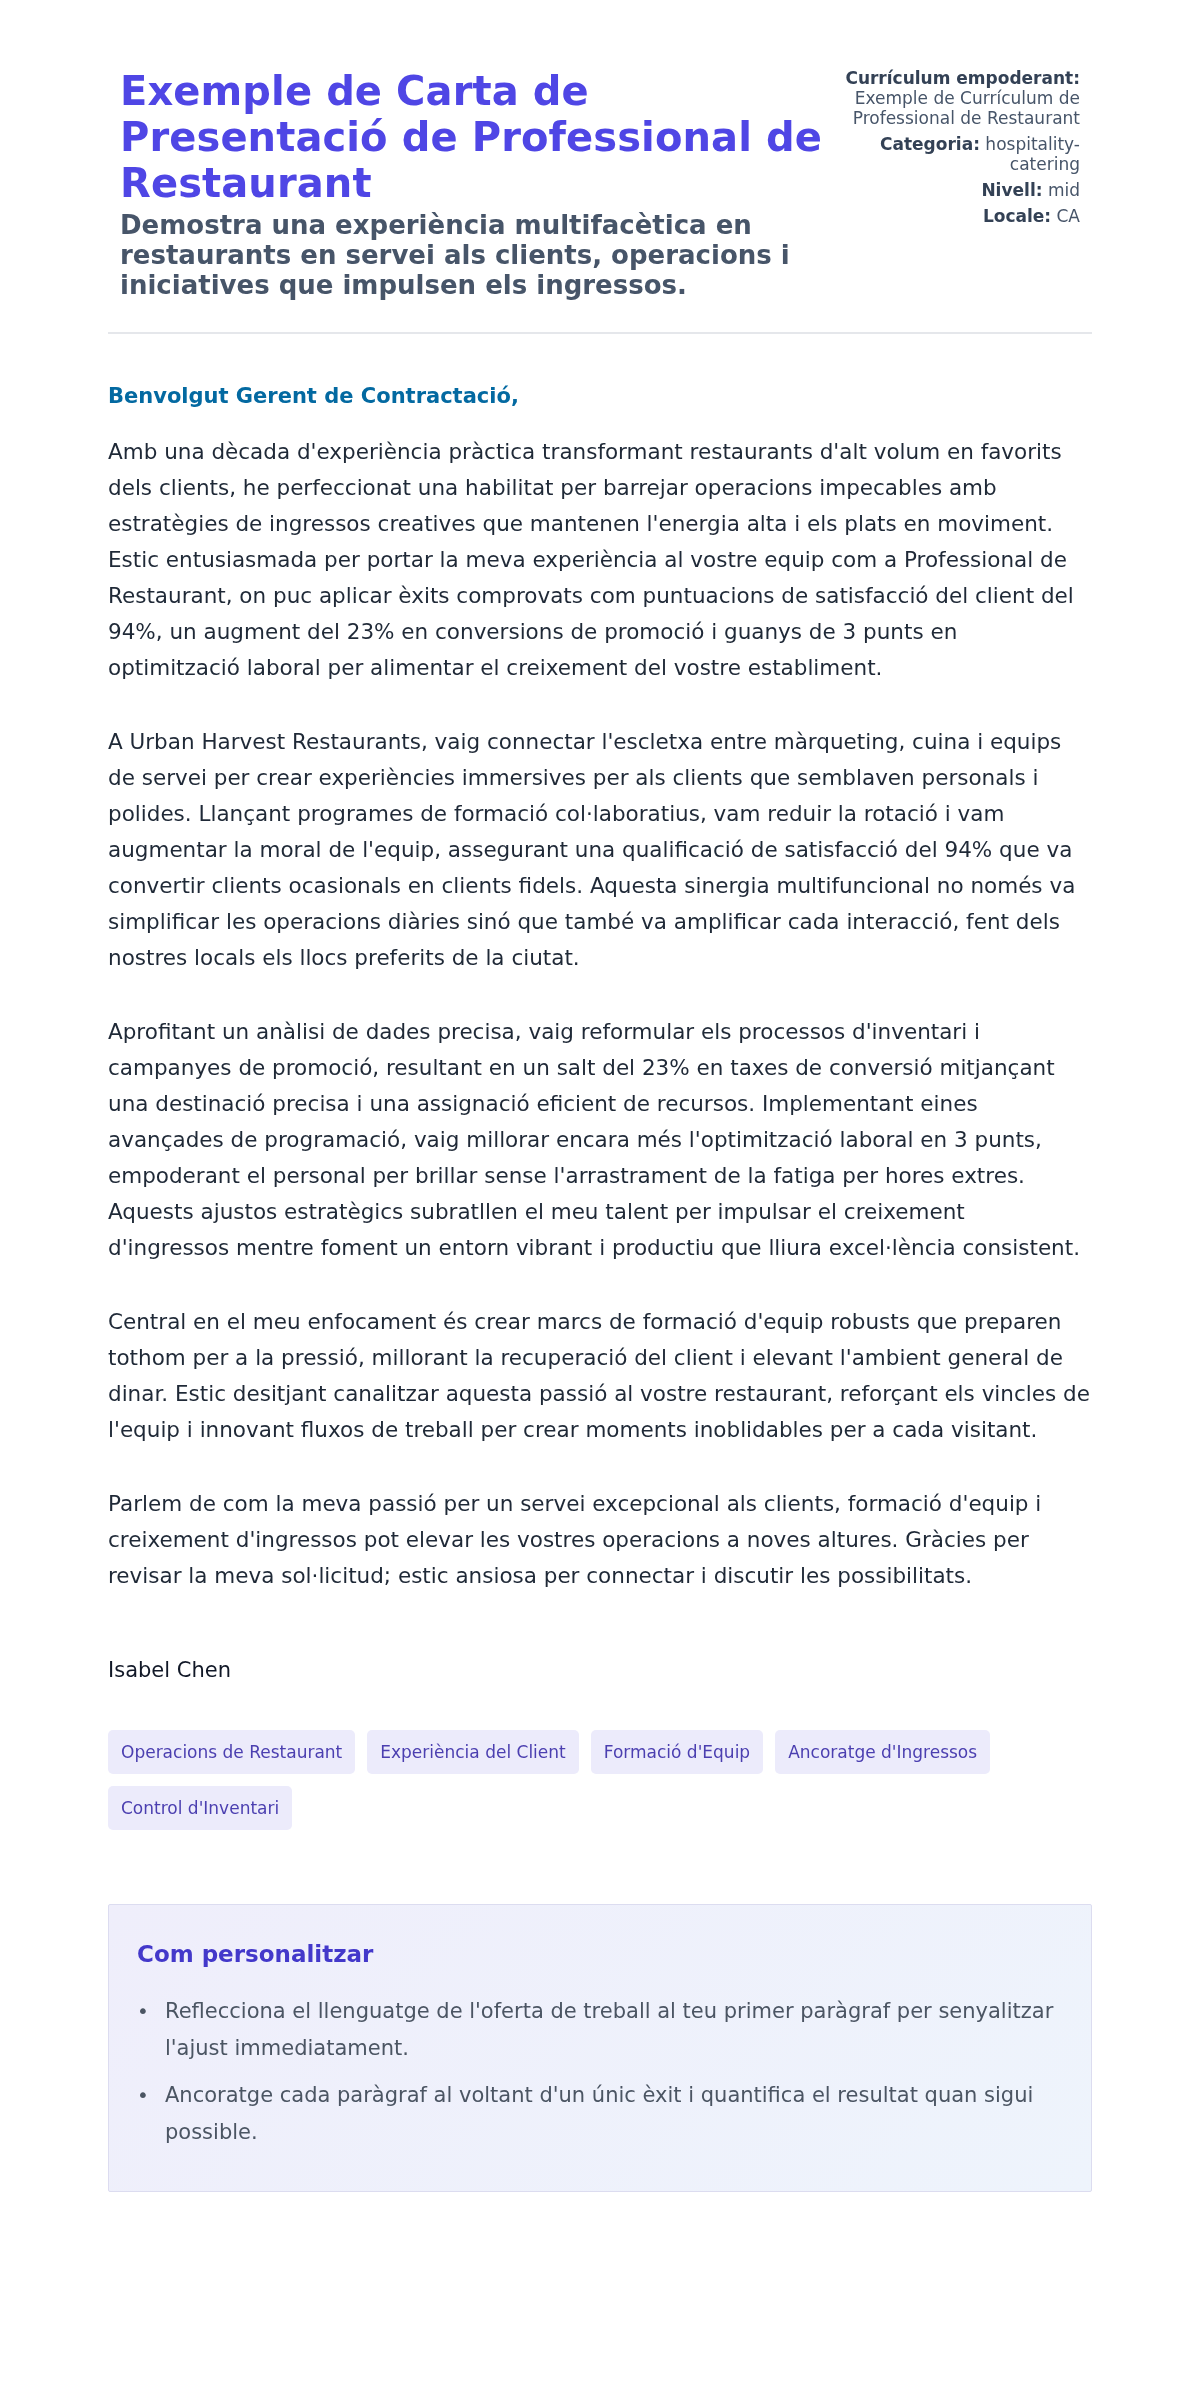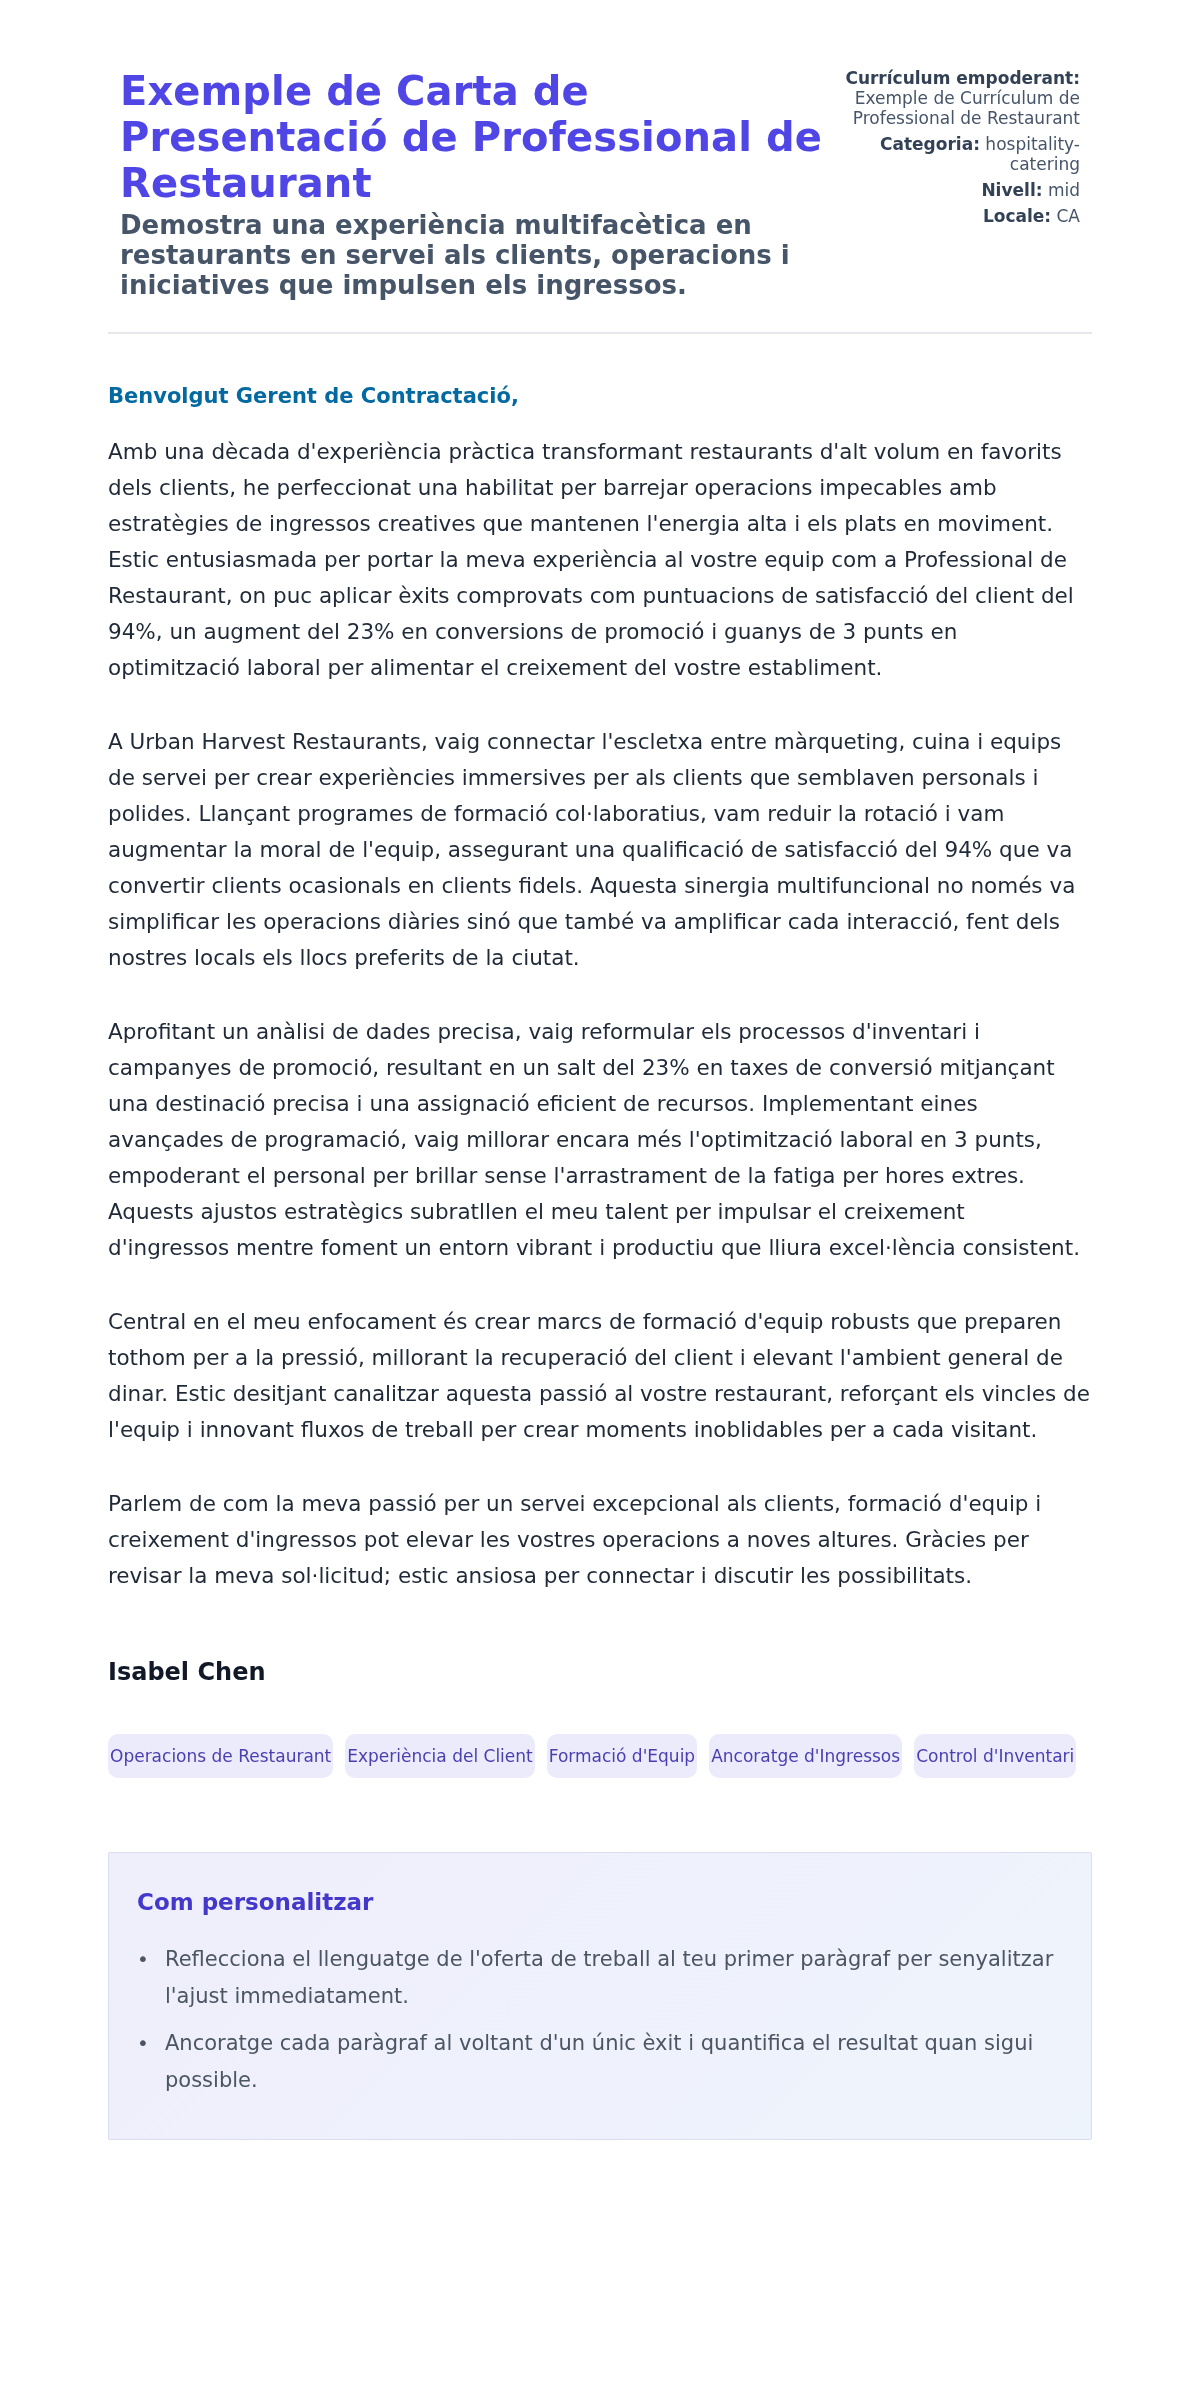--- a/index.html
+++ b/index.html
@@ -55,43 +55,43 @@
     }
     .body-paragraph {
       margin-top: 26px;
       font-size: 21.5px;
       line-height: 36px;
       color: #1f2937;
     }
     .body-paragraph + .body-paragraph { margin-top: 38px; }
     .signature { margin-top: 64px; }
     .sig-name {
-      font-weight: bold;
-      font-size: 24px;
+      font-weight: normal;
+      font-size: 21px;
       color: #111827;
     }
     .sig-title {
       margin-top: 14px;
       font-size: 21px;
       color: #4b5563;
     }
     .tags {
       margin-top: 48px;
       display: flex;
       flex-wrap: wrap;
       gap: 12px;
       width: 980px;
     }
     .tag {
       background: #ecebfb;
       color: #4b3fb0;
       font-size: 17px;
-      padding: 12px 2px;
+      padding: 12px 13px;
       line-height: 20px;
-      border-radius: 10px;
+      border-radius: 5px;
     }
     .tips {
       margin-top: 74px;
       border: 1.5px solid #dcdcf0;
       background: linear-gradient(135deg, #efeefb 0%, #eef4fc 100%);
       padding: 30px 28px 30px 28px;
       border-radius: 2px;
     }
     .tips-title {
       font-weight: bold;

